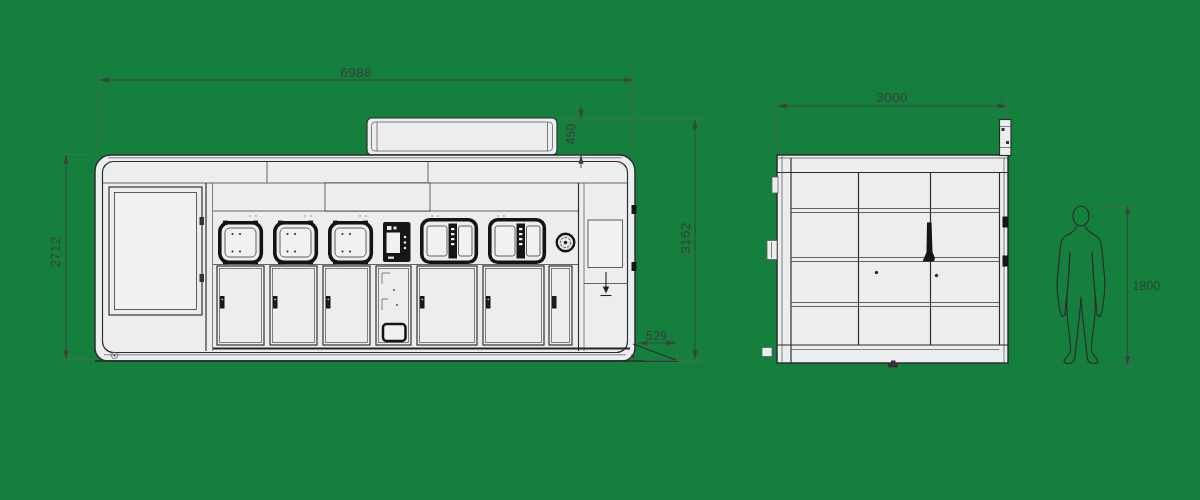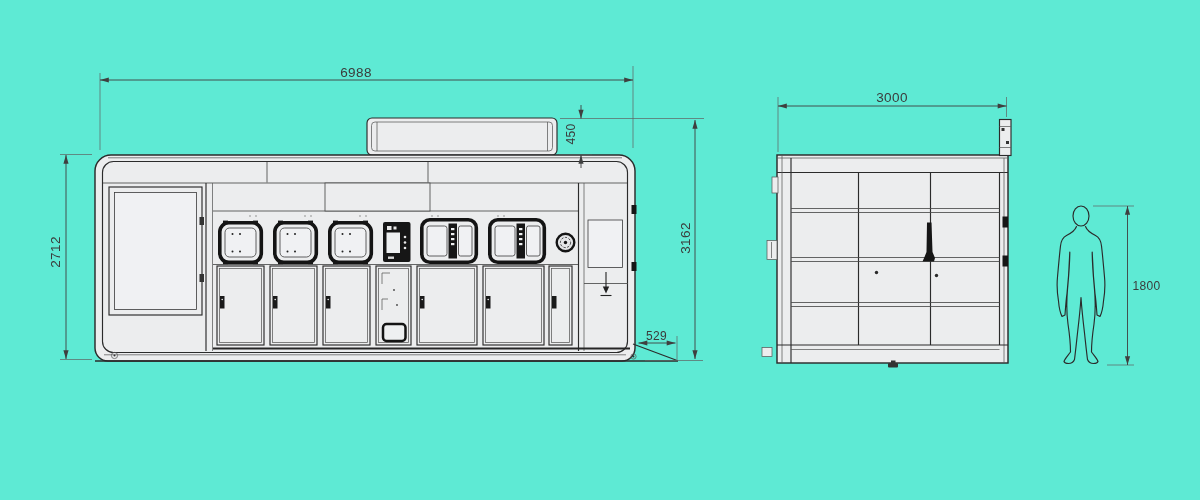--- a/index.html
+++ b/index.html
@@ -1,16 +1,16 @@
 <!DOCTYPE html>
 <html><head>
 <meta charset="utf-8">
 <style>
   html,body{margin:0;padding:0;background:#ebecee;}
-  .stage{position:relative;width:1200px;height:500px;background:#5eead4;overflow:hidden;
+  .stage{position:relative;width:1200px;height:500px;background:#15803d;overflow:hidden;
          font-family:"Liberation Sans",sans-serif;}
   svg{position:absolute;inset:0;display:block;}
   .ln{stroke:#2b2b2b;stroke-width:1.15;fill:none;}
   .lnth{stroke:#2b2b2b;stroke-width:1.45;fill:none;}
   .lnthin{stroke:#5a5a5a;stroke-width:.75;fill:none;}
   .seam{stroke:#4a4a4a;stroke-width:.85;fill:none;}
   .dk{fill:#161616;stroke:none;}
   .pane{fill:#f0f1f3;stroke:#3a3a3a;stroke-width:.8;}
   .body-fill{fill:#ecedee;}
   .ext{stroke:#606060;stroke-width:.7;fill:none;}

